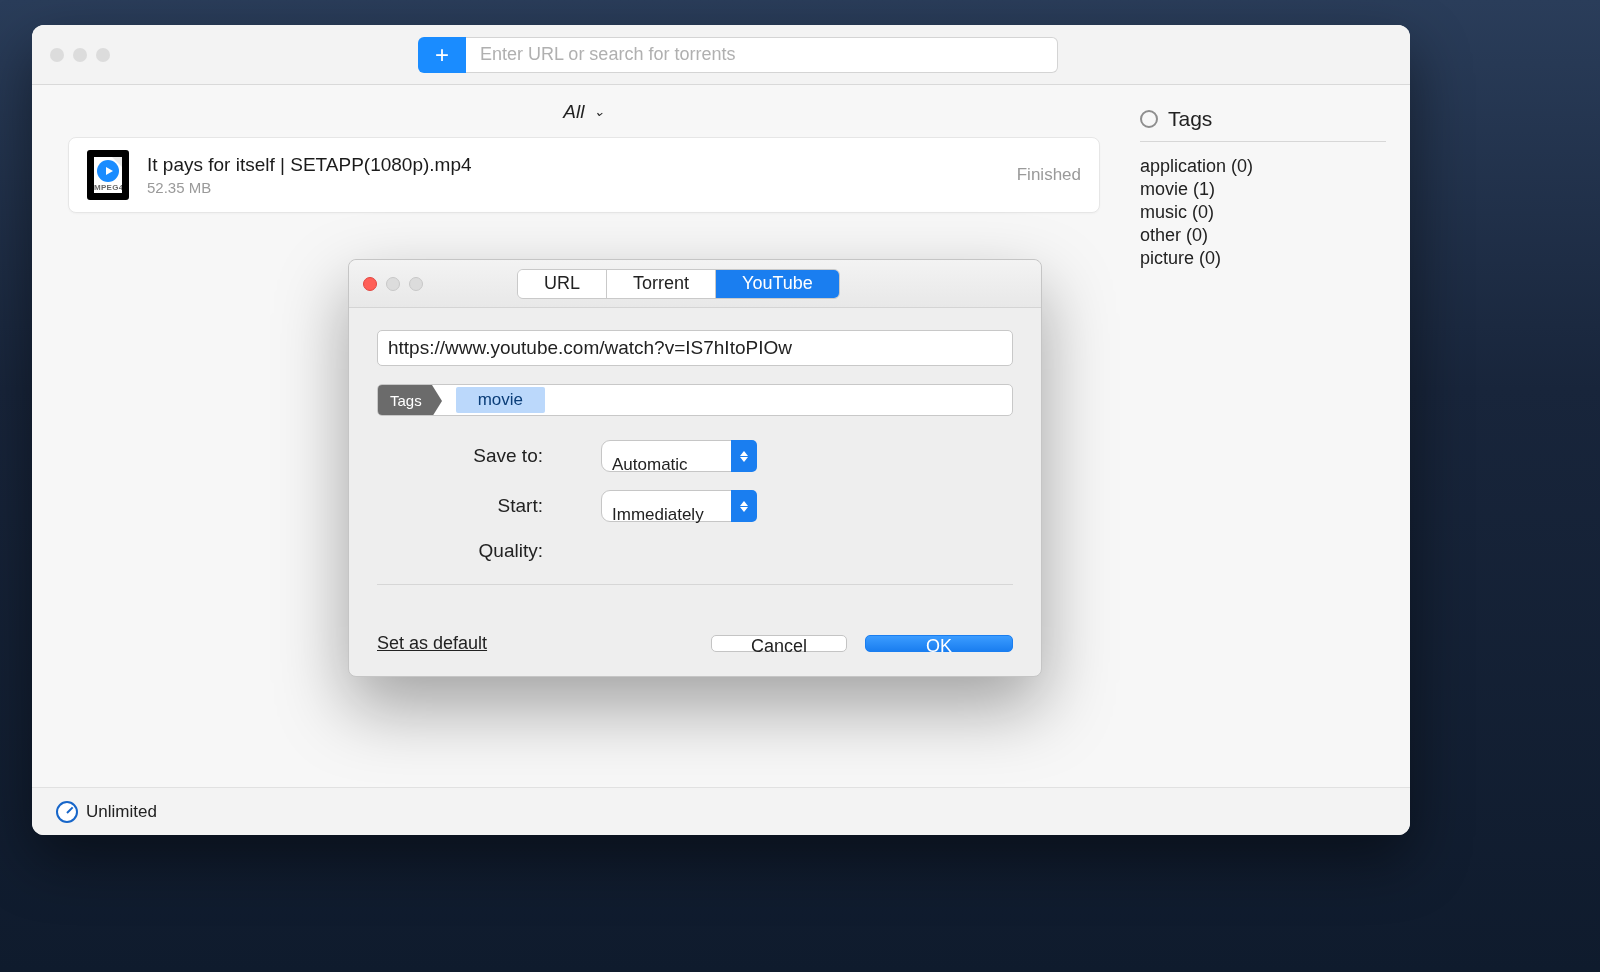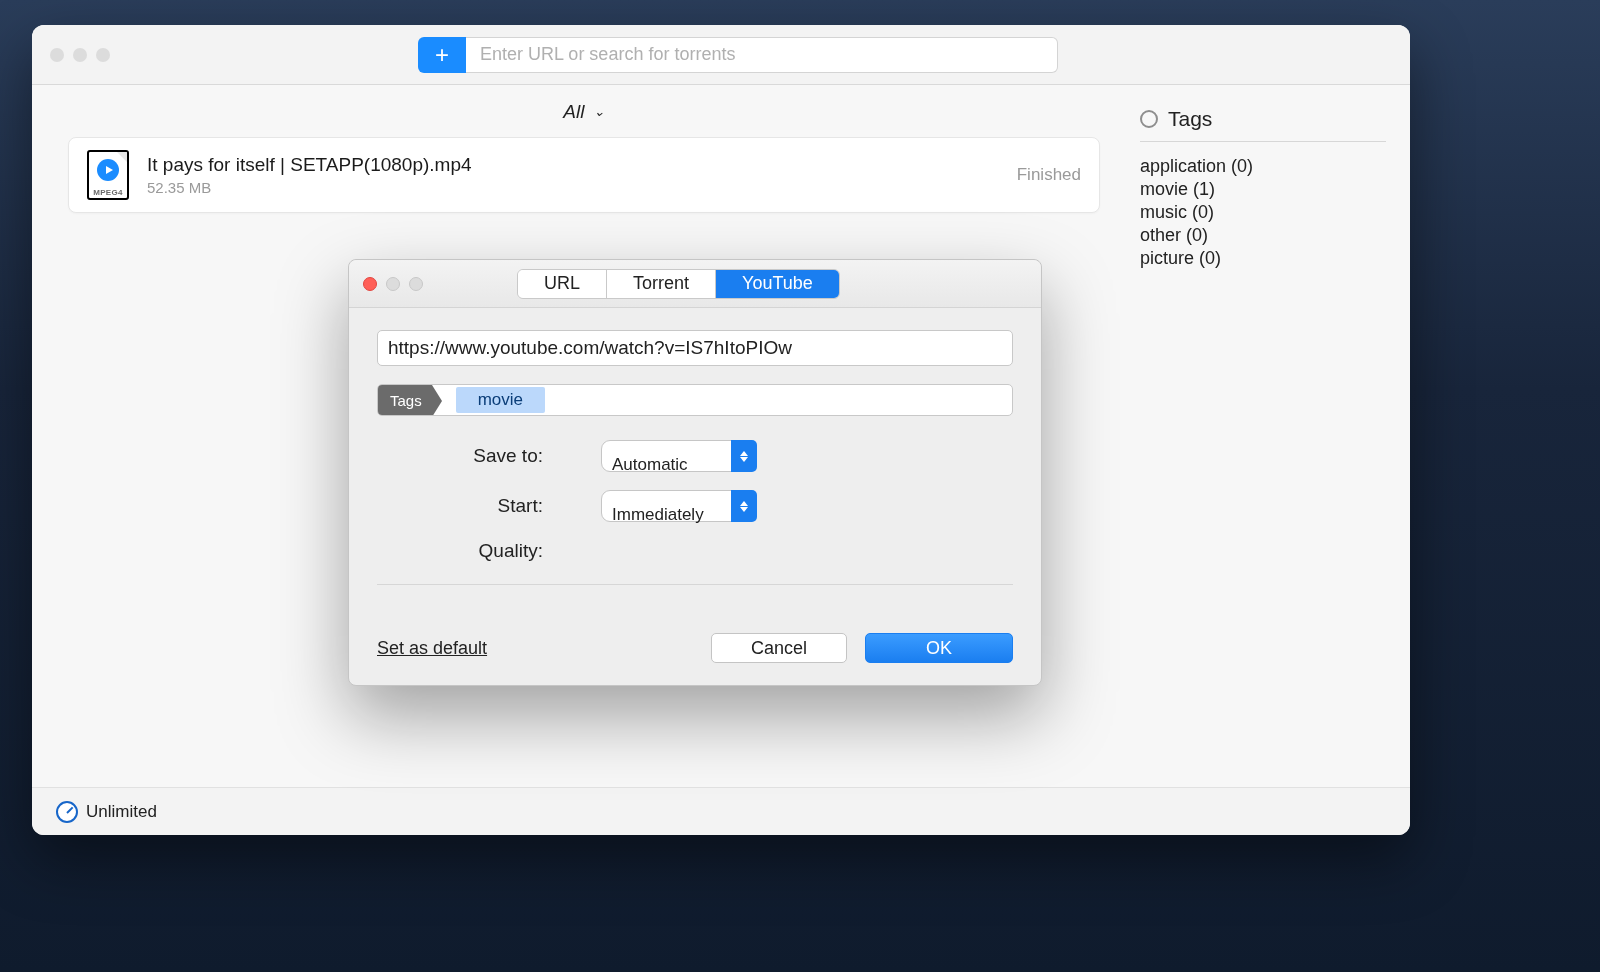--- a/index.html
+++ b/index.html
@@ -14,21 +14,21 @@
   .dot { width:14px; height:14px; border-radius:50%; background:#dcdcdc;}
   .search-wrap { display:flex; align-items:center; flex:0 0 640px;}
   .add-btn { width:48px; height:36px; background:#1a8cff; border-radius:6px 0 0 6px; display:flex; align-items:center; justify-content:center; color:#fff; font-size:24px; font-weight:500;}
   .search-input { flex:1; height:36px; border:1px solid #d4d4d4; border-left:none; border-radius:0 6px 6px 0; padding:0 14px; font-size:18px; background:#fff; color:#222;}
   .search-input::placeholder{color:#b0b0b0;}
   .content { flex:1; display:flex; background:#f7f7f7; position:relative;}
   .main-col { flex:1; padding:0 40px 0 36px; }
   .filter-row { text-align:center; padding:16px 0 14px; font-size:19px; color:#222; cursor:pointer;font-style:italic;}
   .filter-row .chev{font-size:13px; margin-left:4px; position:relative; top:-2px;}
   .dl-card { background:#fff; border:1px solid #e6e6e6; border-radius:8px; padding:12px 18px; display:flex; align-items:center; gap:18px; box-shadow:0 1px 2px rgba(0,0,0,.03);}
-  .file-icon { width:42px; height:50px; background:#fff; border:2px solid #000000; border-radius:3px; position:relative; overflow:hidden;}
+  .file-icon { width:42px; height:50px; background:#fff; border:7px solid #000000; border-radius:3px; position:relative; overflow:hidden;}
   .file-icon::before{content:""; position:absolute; right:0; top:0; border-style:solid; border-width:0 10px 10px 0; border-color:transparent #e8e8e8 transparent transparent;}
   .file-icon .q{ position:absolute; left:50%; top:40%; transform:translate(-50%,-50%); width:22px; height:22px; border-radius:50%; background:#1a8cff; display:flex; align-items:center; justify-content:center;}
   .file-icon .q::after{content:""; width:0;height:0;border-left:7px solid #fff;border-top:4px solid transparent;border-bottom:4px solid transparent;margin-left:2px;}
   .file-icon .ext{position:absolute;bottom:1px;left:0;right:0;text-align:center;font-size:8px;color:#6a6a6a;letter-spacing:.3px;font-weight:600;}
   .dl-info{flex:1;}
   .dl-title{font-size:19px; color:#1b1b1b; margin-bottom:3px;}
   .dl-size{font-size:15px; color:#9a9a9a;}
   .dl-status{font-size:17px; color:#9a9a9a;}
   .side-col { width:270px; padding:22px 24px 0 0;}
   .tags-head{display:flex; align-items:center; gap:10px; font-size:21px; color:#222; border-bottom:1px solid #d7d7d7; padding-bottom:10px; margin-bottom:14px;}
@@ -64,21 +64,21 @@
   .sel-btn::before,.sel-btn::after{content:"";width:0;height:0;border-left:4px solid transparent;border-right:4px solid transparent;}
   .sel-btn::before{border-bottom:5px solid #fff;}
   .sel-btn::after{border-top:5px solid #fff;}
   .divider{margin:22px 0 18px; height:1px; background:#d6d6d6;}
   .desc-row{display:grid; grid-template-columns:180px 1fr; align-items:flex-start;}
   .desc-row label{text-align:right; padding-right:14px; font-size:19px; padding-top:4px; color:#222;}
   .desc-box{height:64px;border:1px solid #c6c6c6;border-radius:5px;background:#fff;}
   .m-footer{display:flex; align-items:center; padding:30px 28px 0; gap:18px;}
   .default-link{font-size:18px;color:#222;text-decoration:underline;cursor:pointer;}
   .spacer{flex:1;}
-  .btn{height:30px;border-radius:5px;font-size:18px;cursor:pointer;border:1px solid #c4c4c4;background:#fff;color:#222;width:136px;}
+  .btn{height:17px;border-radius:5px;font-size:18px;cursor:pointer;border:1px solid #c4c4c4;background:#fff;color:#222;width:136px;}
   .btn.primary{background:linear-gradient(#3b9cff,#1a7ef0);color:#fff;border:1px solid #1a7ef0;width:148px;font-weight:500;}
 </style>
 </head>
 <body>
 
 <div class="window">
   <div class="titlebar">
     <div class="traffic">
       <div class="dot"></div>
       <div class="dot"></div>

